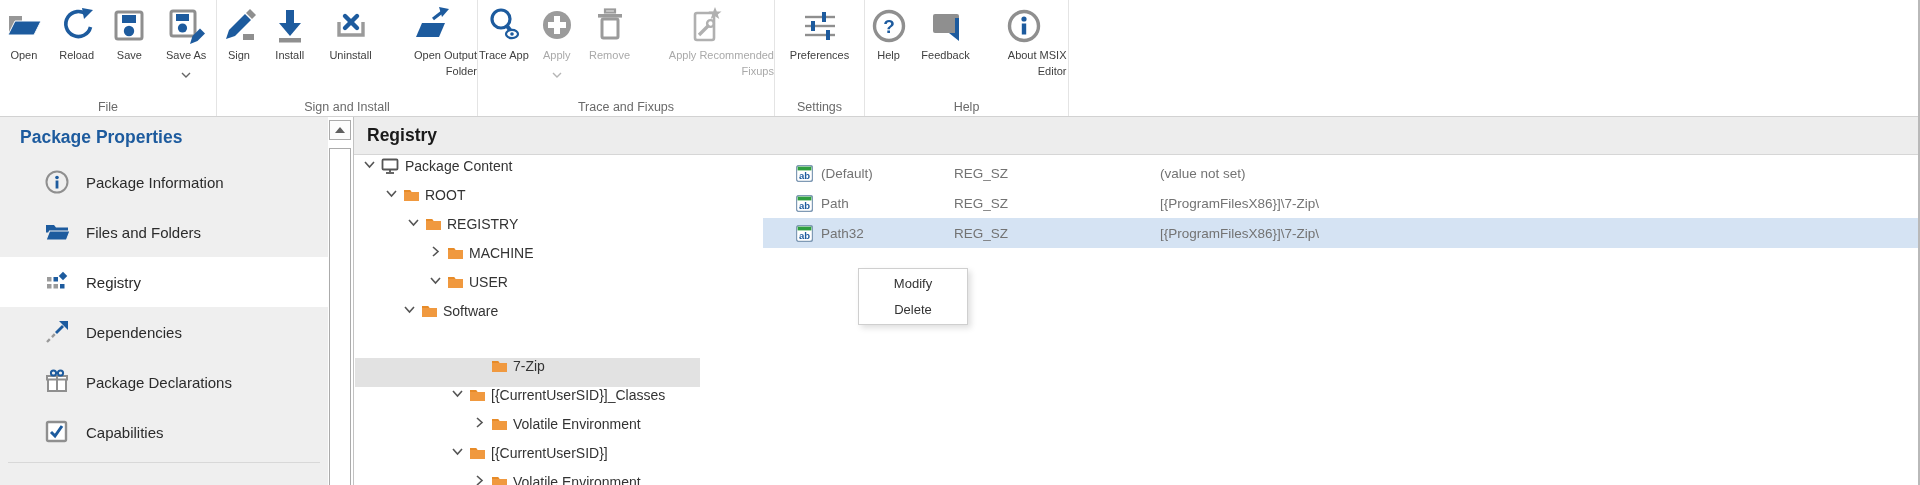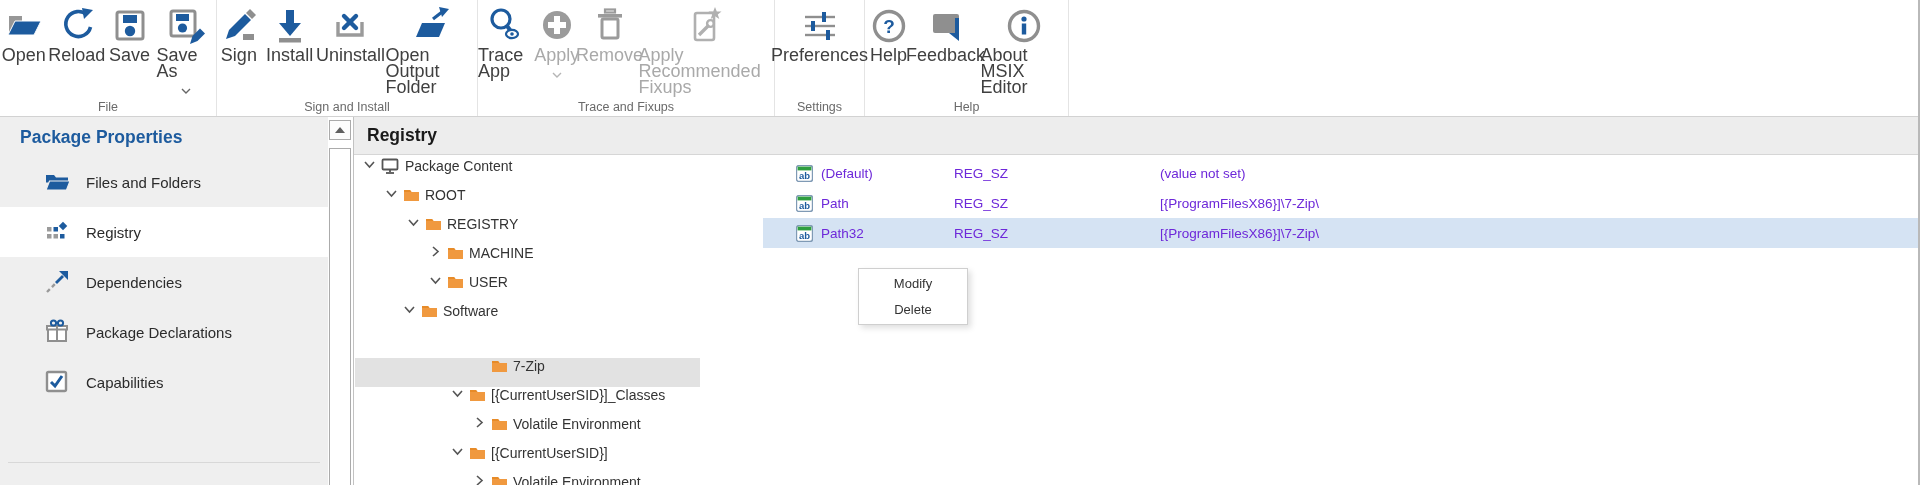--- a/index.html
+++ b/index.html
@@ -8,21 +8,21 @@
   #stage::after { content:""; position:absolute; right:0; top:0; width:2px; height:485px; background:#b9b9b9; }
 
   
   #ribbon { position:absolute; left:0; top:0; width:1920px; height:117px; background:#fff; border-bottom:1px solid #d2d2d2; display:flex; }
   .rgroup { position:relative; height:100%; border-right:1px solid #e4e4e4; display:flex; align-items:flex-start; justify-content:center; padding-top:6px; gap:3px; }
   .rgroup-label { position:absolute; bottom:2px; left:0; width:100%; text-align:center; font-size:12.5px; color:#6a6a6a; }
   .g-file{width:217px;} .g-sign{width:261px;} .g-trace{width:297px;} .g-settings{width:90px;} .g-help{width:204px;}
   .ribbon-spacer{flex:1; border:none;}
   .rbtn { display:flex; flex-direction:column; align-items:center; cursor:default; }
   .ricon { width:40px; height:40px; display:flex; align-items:center; justify-content:center; }
-  .rlabel { font-size:18px; line-height:16px; color:#404040; text-align:left; margin-top:1px; }
+  .rlabel { font-size:11px; line-height:16px; color:#404040; text-align:right; margin-top:1px; }
   .rbtn.disabled .rlabel { color:#a9a9a9; }
   .drop-chev { margin-top:1px; }
   .w46{width:48px;} .w52{width:52px;} .w58{width:60px;} .w42{width:44px;} .w64{width:64px;}
   .w88{width:92px;} .w50{width:52px;} .w134{width:136px;} .w78{width:82px;} .w84{width:86px;}
 
   
   #sidebar { position:absolute; left:0; top:117px; width:328px; height:368px; background:#efefef; }
   .side-title { padding:10px 0 0 20px; font-size:17.5px; font-weight:bold; color:#1d5b9e; height:40px; }
   .side-item { display:flex; align-items:center; height:50px; padding-left:44px; gap:16px; font-size:15px; color:#2b2b2b; cursor:default; }
   .side-item.selected { background:#fff; }
@@ -52,21 +52,21 @@
   .trow.icon-computer .computer-wrap { display:inline-flex; }
   .trow.icon-folder .folder-wrap { display:inline-flex; }
 
   
   #list-pane { position:absolute; left:409px; top:41px; right:0; bottom:0; background:#fff; }
   .list-grid { display:grid; grid-template-columns:185px 206px 1fr; }
   #list-header { height:30px; background:#f7f7f7; border-bottom:1px solid #9e9e9e; color:#7c7c7c; font-size:13.5px; }
   #list-header .hcell { display:flex; align-items:center; }
   .hcell.c-name { padding-left:18px; }
   .hcell.c-type, .hcell.c-data { padding-left:6px; border-left:1px solid #dcdcdc; height:22px; margin-top:4px; }
-  .lrow { height:30px; font-size:13.5px; color:#6d28d9; }
+  .lrow { height:30px; font-size:13.5px; color:#737373; }
   .lrow.selected { background:#d5e3f3; }
   .lrow .cell { display:flex; align-items:center; }
   .cell.c-name { padding-left:33px; gap:8px; }
   .cell.c-type, .cell.c-data { padding-left:6px; }
   .ab-ico { width:17px; height:17px; flex:0 0 17px; }
 
   
   #ctx-menu { position:absolute; left:858px; top:268px; width:110px; height:57px; background:#fff; border:1px solid #cfcfcf; box-shadow:3px 3px 6px rgba(0,0,0,.13); z-index:10; display:flex; flex-direction:column; justify-content:center; }
   .ctx-item { height:26px; display:flex; align-items:center; justify-content:center; font-size:13px; color:#333; cursor:default; }
 </style>
@@ -275,20 +275,30 @@
       </div>
       <div class="rgroup-label">Help</div>
     </div>
 
     <div class="rgroup ribbon-spacer"></div>
   </div>
 
   <div id="sidebar">
     <div class="side-title">Package Properties</div>
 
+    <div class="side-item">
+      <span class="side-ico">
+        <svg width="26" height="26" viewBox="0 0 26 26">
+            <circle cx="13" cy="13" r="10.5" fill="none" stroke="#8f8f8f" stroke-width="2"></circle>
+            <circle cx="13" cy="8.5" r="1.8" fill="#1d5b9e"></circle>
+            <rect x="11.6" y="11.5" width="2.8" height="8" fill="#1d5b9e"></rect>
+          </svg>
+      </span>
+      <span>Package Information</span>
+    </div>
 
     <div class="side-item">
       <span class="side-ico">
         <svg width="26" height="26" viewBox="0 0 26 26">
             <path d="M2 6 h8 l2 2.5 h12 v5 H2 z" fill="#1d5b9e"></path>
             <polygon points="2,21 5.5,12 26,12 22.5,21" fill="#1d5b9e" stroke="#efefef" stroke-width="1.2"></polygon>
           </svg>
       </span>
       <span>Files and Folders</span>
     </div>

